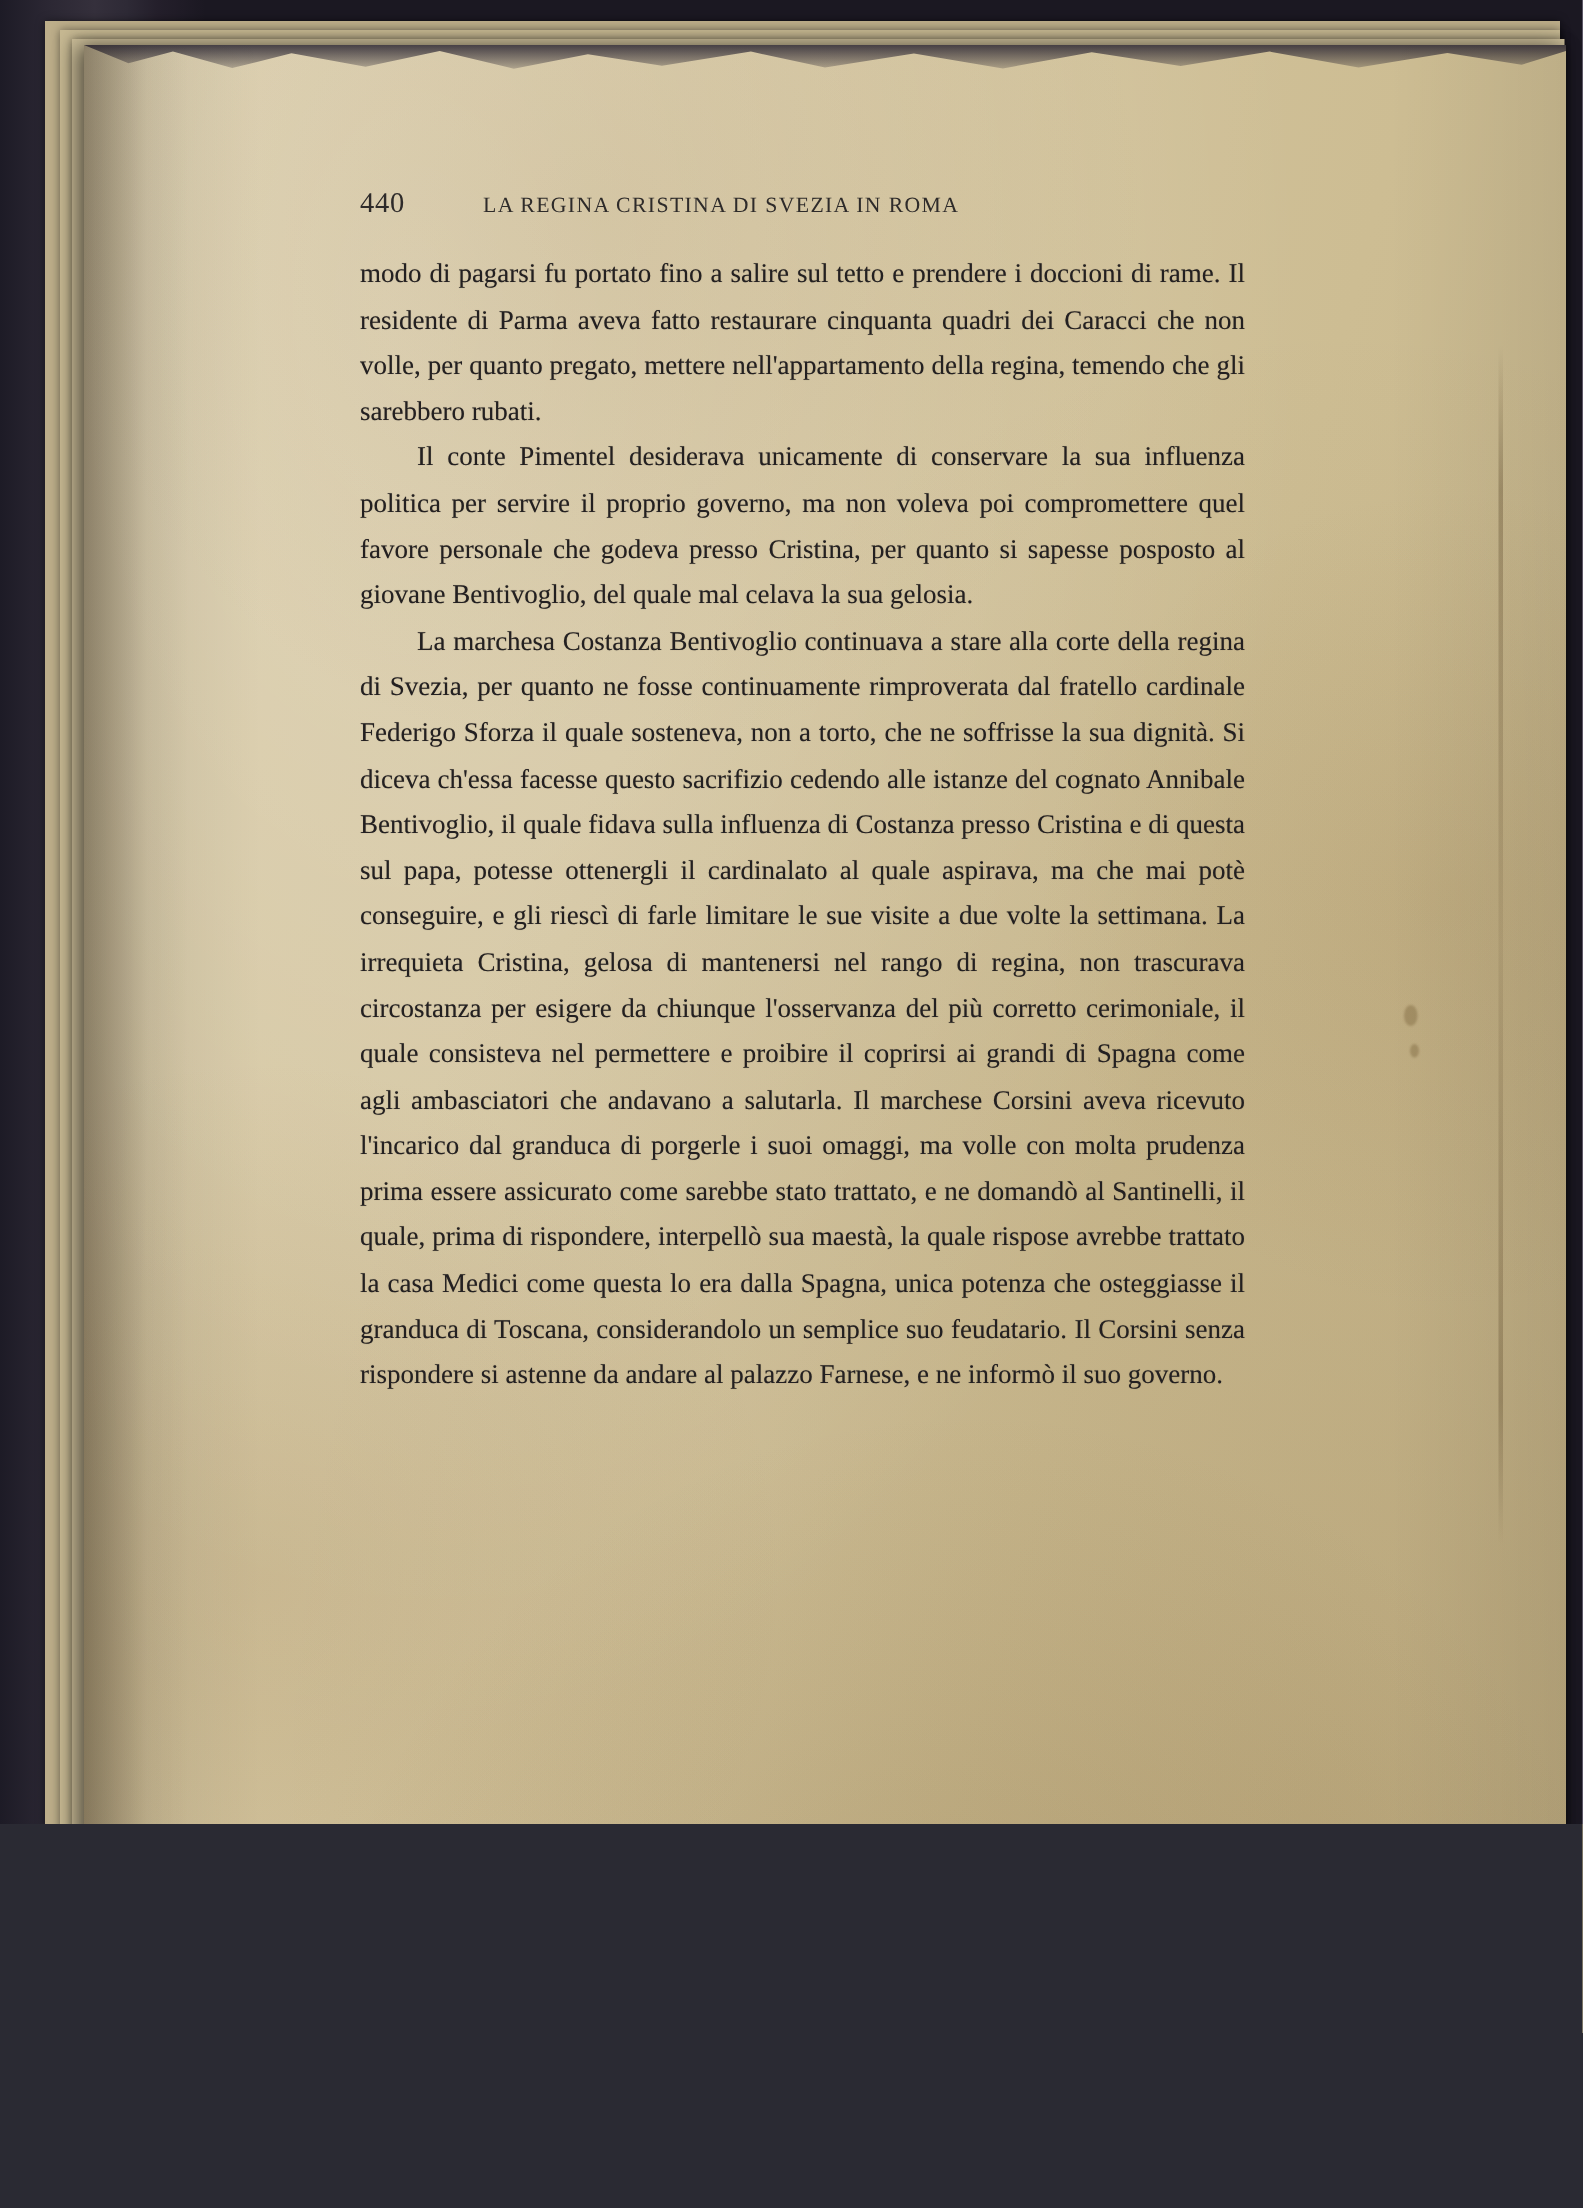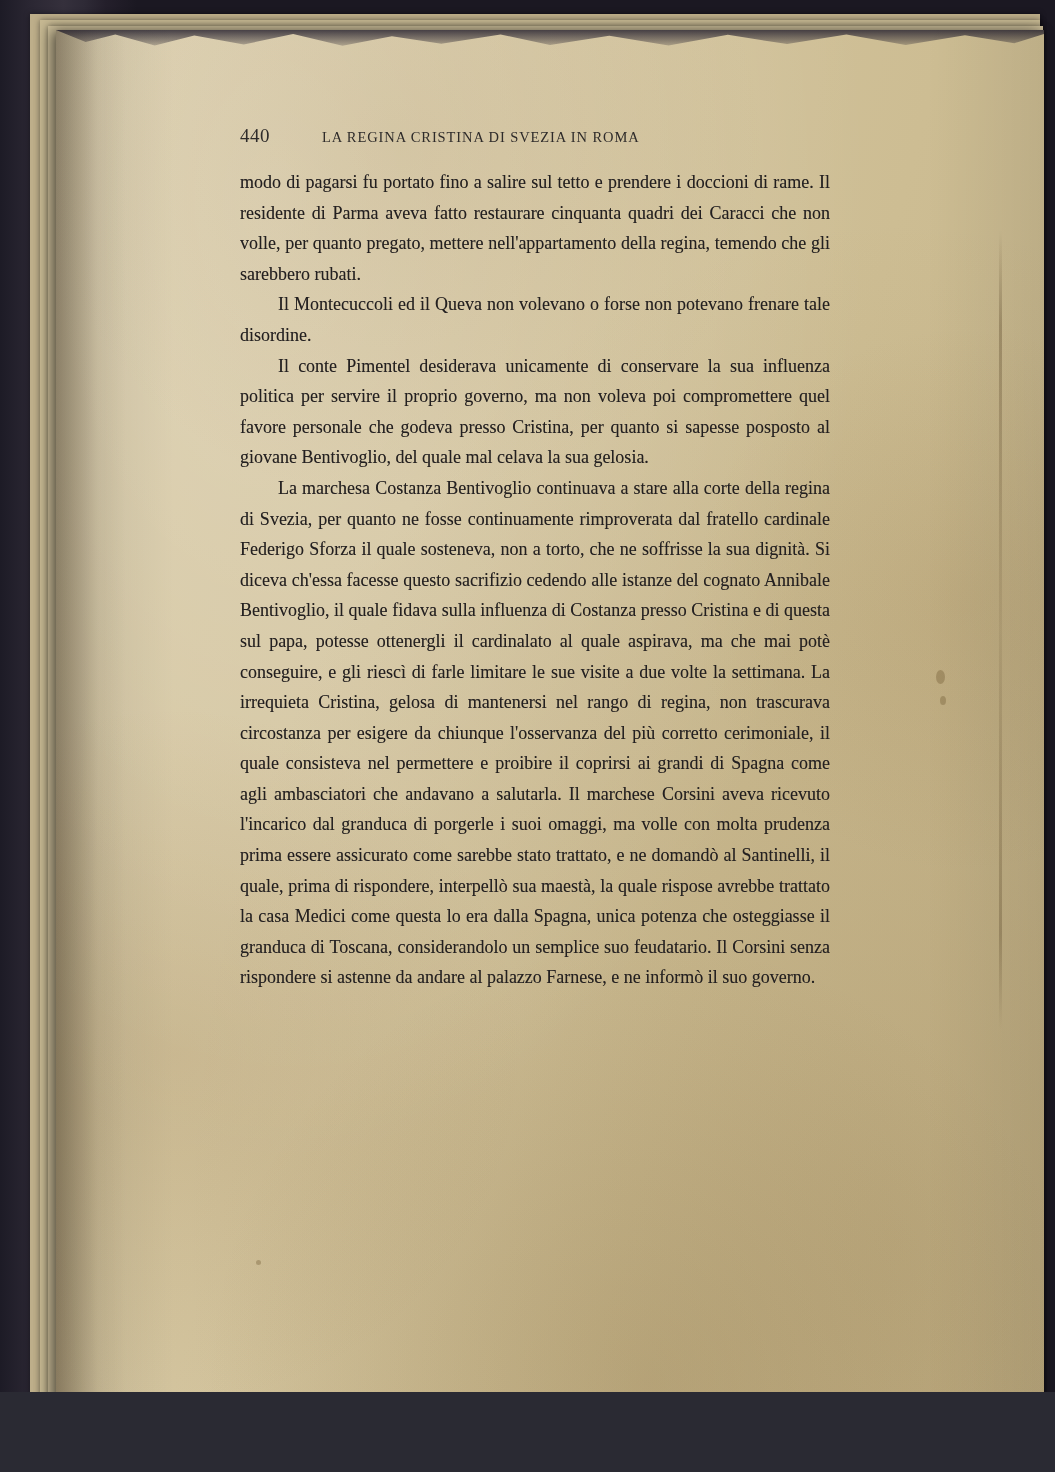--- a/index.html
+++ b/index.html
@@ -3,21 +3,21 @@
 <meta charset="utf-8">
 <style>
   html, body {
     margin: 0;
     padding: 0;
     background: #2a2a33;
   }
   #page {
     position: relative;
     width: 1055px;
-    height: 1392px;
+    height: 1216px;
     overflow: hidden;
     background: #c4b5fd;
     font-family: "Liberation Serif", serif;
   }
   
   .backdrop {
     position: absolute;
     inset: 0;
     background:
       linear-gradient(90deg, #1d1b26 0%, #2b2733 3%, #35303c 6%, #2e2a36 8%, #241f2b 10%, #1b1822 13%),
@@ -147,17 +147,16 @@
     <div class="warp"></div>
   </div>
 
   <div class="content">
     <div class="running-head">
       <span class="folio">440</span>
       <span class="head-title">LA REGINA CRISTINA DI SVEZIA IN ROMA</span>
     </div>
 
     <p class="body first">modo di pagarsi fu portato fino a salire sul tetto e prendere i doccioni di rame. Il residente di Parma aveva fatto restaurare cinquanta quadri dei Caracci che non volle, per quanto pregato, mettere nell'appartamento della regina, temendo che gli sarebbero rubati.</p>
-    <p class="body">Il Montecuccoli ed il Queva non volevano o forse non potevano frenare tale disordine.</p>
     <p class="body">Il conte Pimentel desiderava unicamente di conservare la sua influenza politica per servire il proprio governo, ma non voleva poi compromettere quel favore personale che godeva presso Cristina, per quanto si sapesse posposto al giovane Bentivoglio, del quale mal celava la sua gelosia.</p>
     <p class="body">La marchesa Costanza Bentivoglio continuava a stare alla corte della regina di Svezia, per quanto ne fosse continuamente rimproverata dal fratello cardinale Federigo Sforza il quale sosteneva, non a torto, che ne soffrisse la sua dignità. Si diceva ch'essa facesse questo sacrifizio cedendo alle istanze del cognato Annibale Bentivoglio, il quale fidava sulla influenza di Costanza presso Cristina e di questa sul papa, potesse ottenergli il cardinalato al quale aspirava, ma che mai potè conseguire, e gli riescì di farle limitare le sue visite a due volte la settimana. La irrequieta Cristina, gelosa di mantenersi nel rango di regina, non trascurava circostanza per esigere da chiunque l'osservanza del più corretto cerimoniale, il quale consisteva nel permettere e proibire il coprirsi ai grandi di Spagna come agli ambasciatori che andavano a salutarla. Il marchese Corsini aveva ricevuto l'incarico dal granduca di porgerle i suoi omaggi, ma volle con molta prudenza prima essere assicurato come sarebbe stato trattato, e ne domandò al Santinelli, il quale, prima di rispondere, interpellò sua maestà, la quale rispose avrebbe trattato la casa Medici come questa lo era dalla Spagna, unica potenza che osteggiasse il granduca di Toscana, considerandolo un semplice suo feudatario. Il Corsini senza rispondere si astenne da andare al palazzo Farnese, e ne informò il suo governo.</p>
   </div>
 </div>
 
 </body></html>

